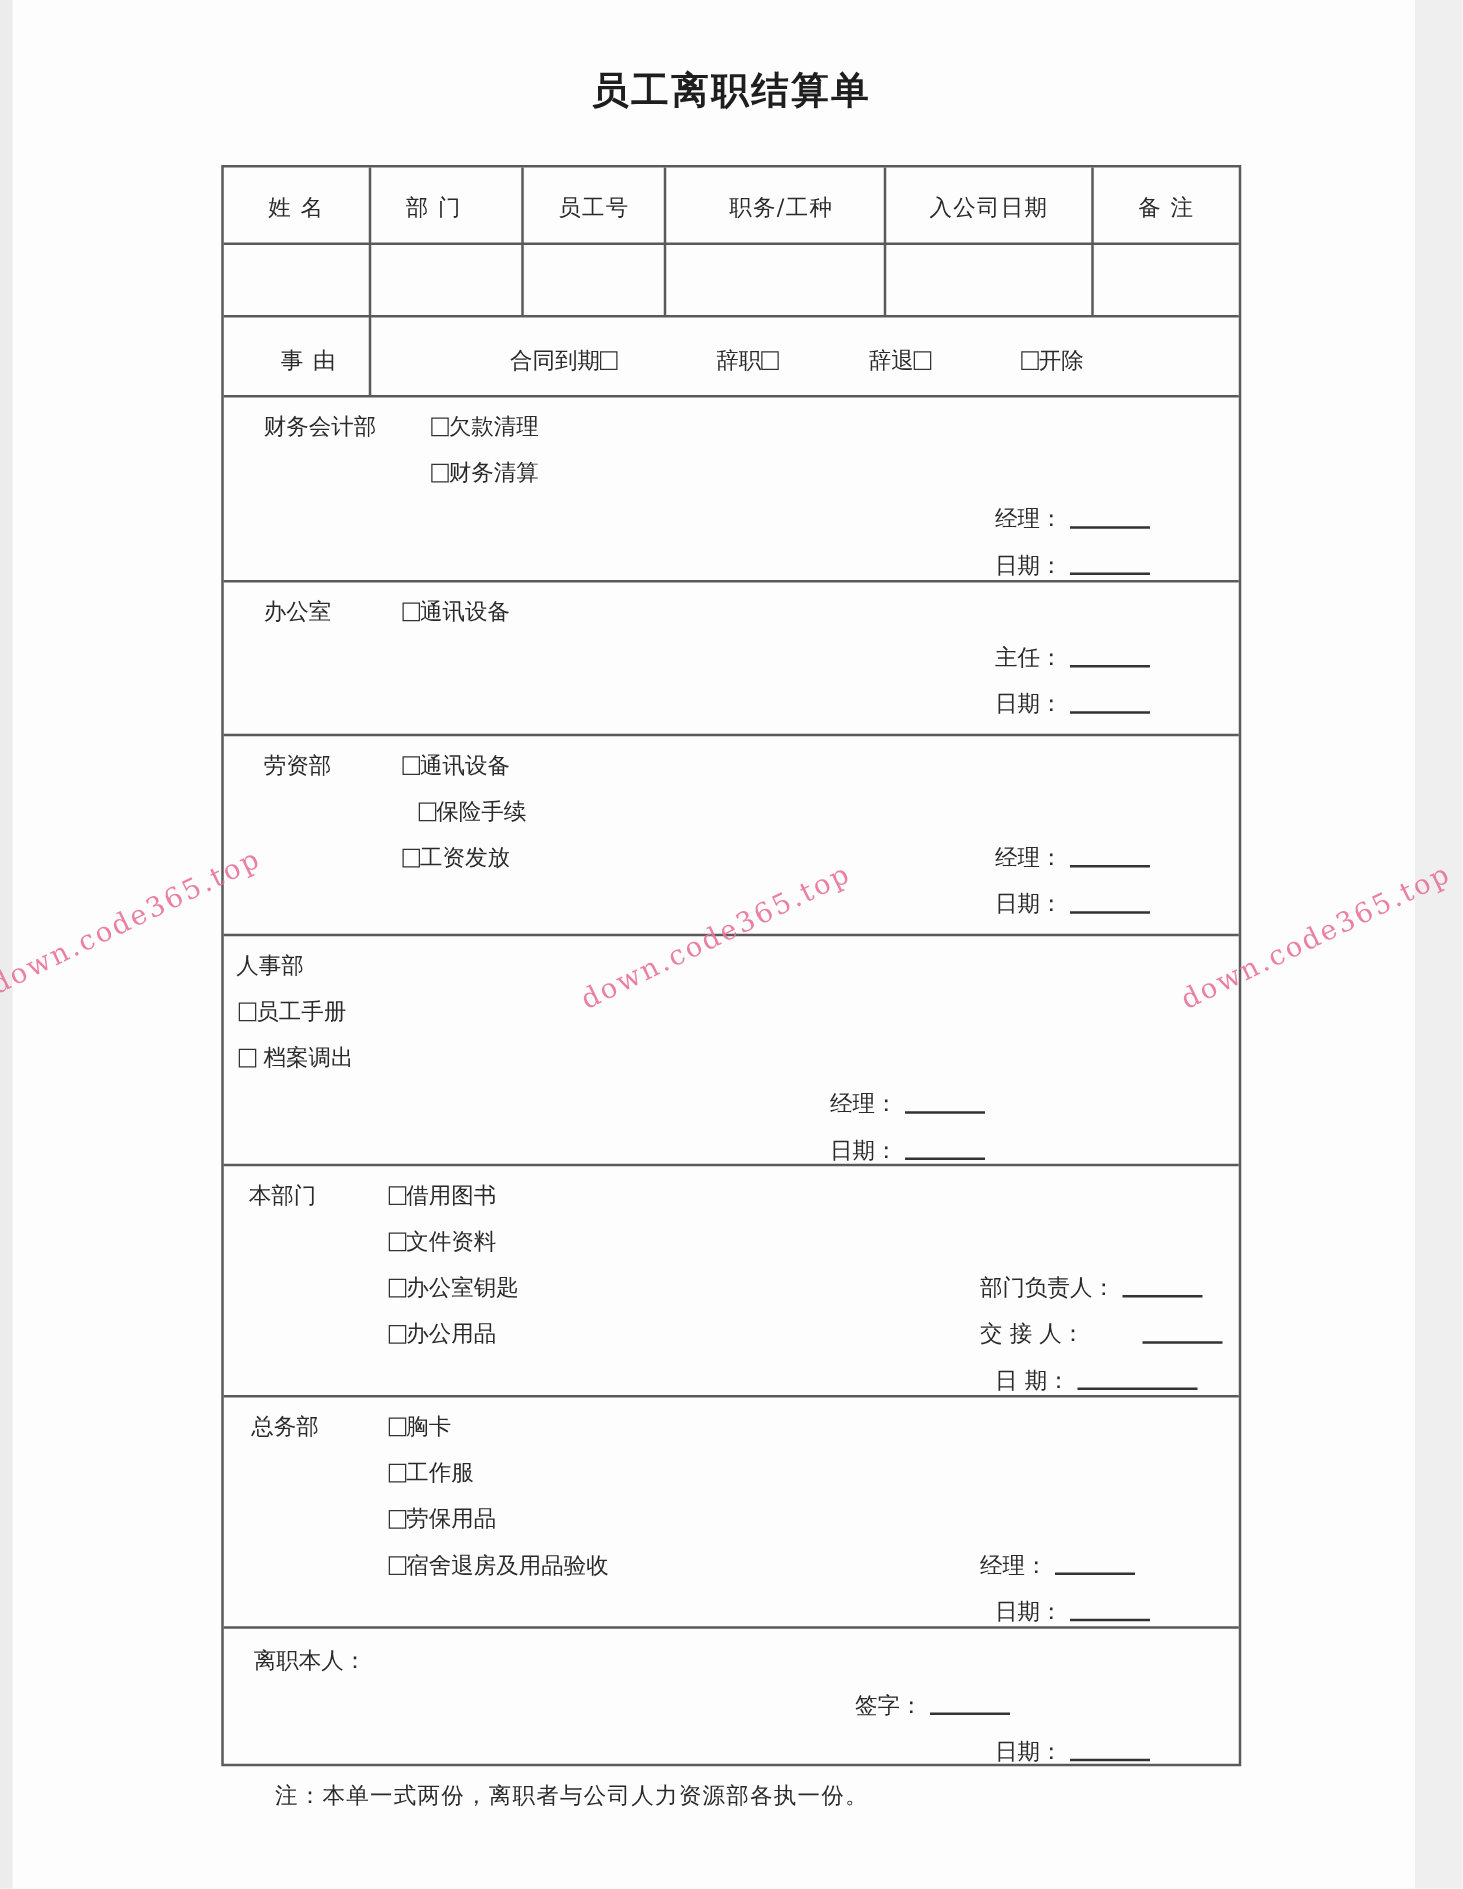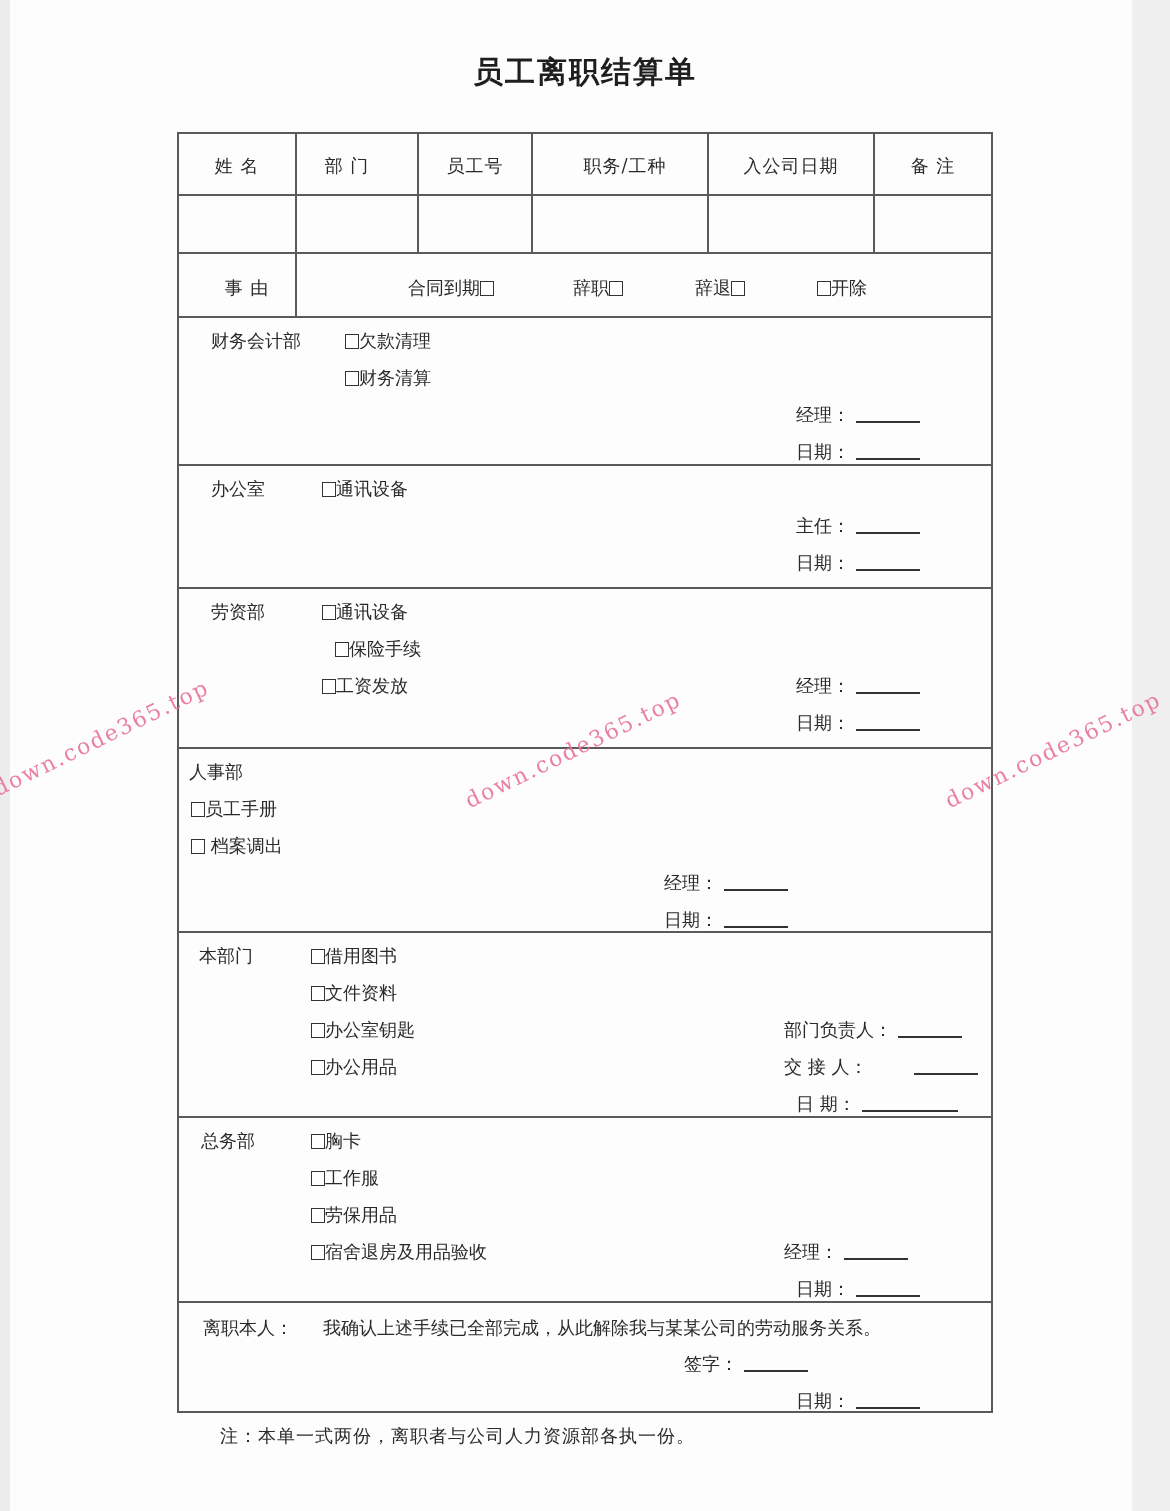--- a/index.html
+++ b/index.html
@@ -121,21 +121,20 @@
 
   <div class="t" style="left:22px;top:995px">总务部</div>
   <div class="t" style="left:132px;top:995px"><span class="cb"></span><span>胸卡</span></div>
   <div class="t" style="left:132px;top:1032px"><span class="cb"></span><span>工作服</span></div>
   <div class="t" style="left:132px;top:1069px"><span class="cb"></span><span>劳保用品</span></div>
   <div class="t" style="left:132px;top:1106px"><span class="cb"></span><span>宿舍退房及用品验收</span></div>
   <div class="t" style="left:605px;top:1106px"><span>经理：</span><span class="blank" style="width:64px"></span></div>
   <div class="t" style="left:617px;top:1143px"><span>日期：</span><span class="blank" style="width:64px"></span></div>
 
   <div class="t" style="left:24px;top:1182px">离职本人：</div>
-  <div class="t" style="left:144px;top:1182px">我确认上述手续已全部完成，从此解除我与某某公司的劳动服务关系。</div>
   <div class="t" style="left:505px;top:1218px"><span>签字：</span><span class="blank" style="width:64px"></span></div>
   <div class="t" style="left:617px;top:1255px"><span>日期：</span><span class="blank" style="width:64px"></span></div>
 </div>
 
 <div class="note">注：本单一式两份，离职者与公司人力资源部各执一份。</div>
 
 <div class="wm" style="left:0px;top:776px">down.code365.top</div>
 <div class="wm" style="left:472px;top:788px">down.code365.top</div>
 <div class="wm" style="left:952px;top:788px">down.code365.top</div>
 

